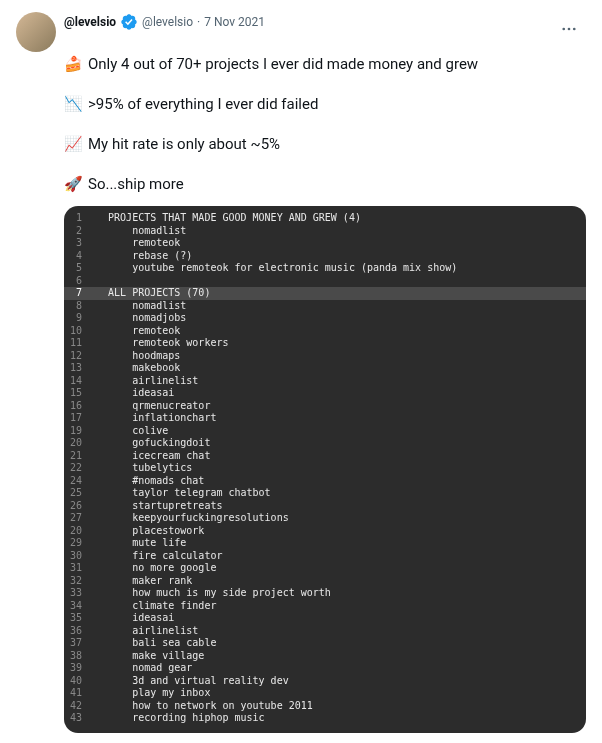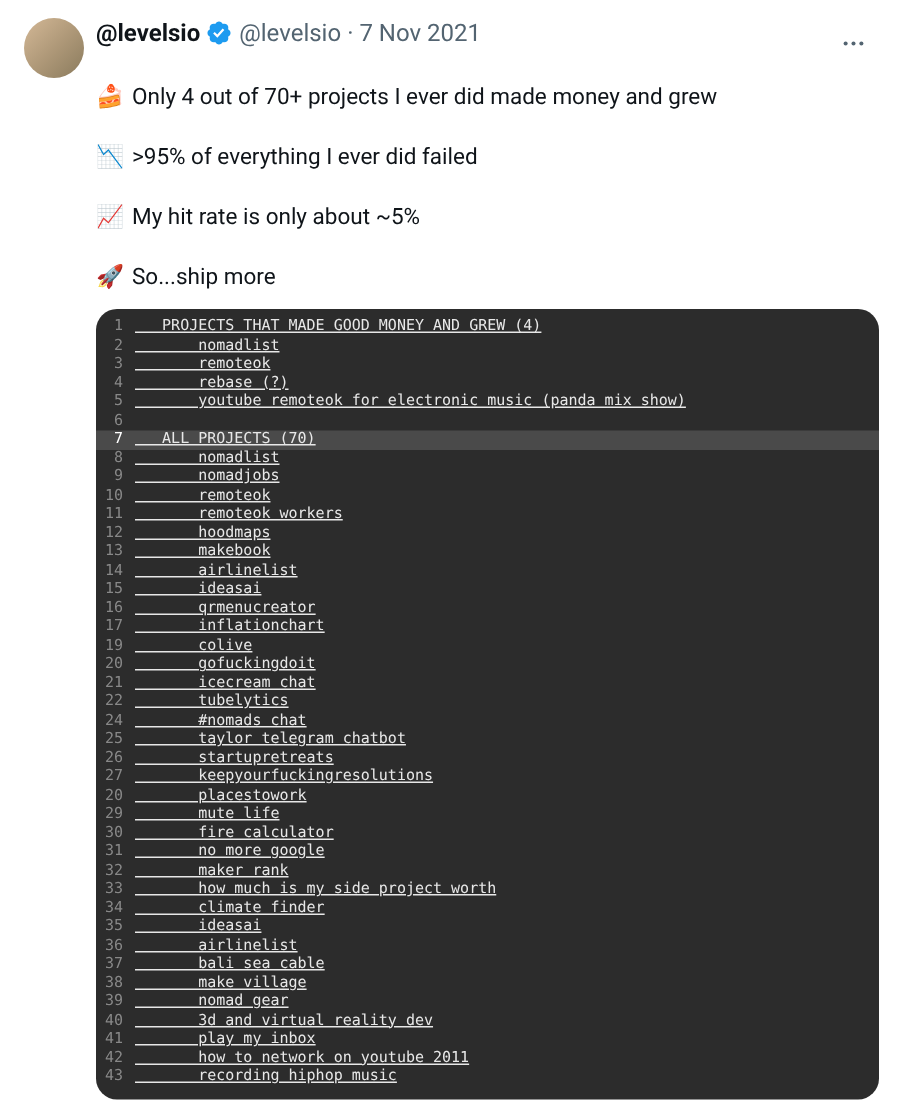--- a/index.html
+++ b/index.html
@@ -1,34 +1,34 @@
 <!DOCTYPE html>
 <html><head>
 <meta charset="utf-8">
 <style>
   * { margin: 0; padding: 0; box-sizing: border-box; }
   body { font-family: -apple-system, BlinkMacSystemFont, "Segoe UI", Roboto, Helvetica, Arial, sans-serif; background: #fff; color: #0f1419; width: 602px; }
   .tweet { padding: 12px 16px 4px; }
   .header { display: flex; align-items: flex-start; gap: 8px; }
   .avatar { width: 40px; height: 40px; border-radius: 50%; background: linear-gradient(135deg, #d4b896, #8a7a5c); flex-shrink: 0; }
-  .header-text { flex: 1; display: flex; flex-wrap: wrap; align-items: center; gap: 4px; font-size: 16px; line-height: 20px; }
+  .header-text { flex: 1; display: flex; flex-wrap: wrap; align-items: center; gap: 4px; font-size: 12px; line-height: 20px; }
   .display-name { font-weight: 700; color: #0f1419; }
   .verified { width: 18px; height: 18px; fill: #1d9bf0; }
   .handle, .dot, .date { color: #536471; font-weight: 400; }
   .more { width: 34px; height: 34px; display: flex; align-items: center; justify-content: center; color: #536471; cursor: pointer; border-radius: 50%; }
   .body { margin-left: 48px; margin-top: 2px; }
   .text-line { font-size: 15px; line-height: 20px; margin-bottom: 20px; display: flex; gap: 6px; }
   .text-line:last-of-type { margin-bottom: 12px; }
   .emoji { display: inline-block; width: 18px; text-align: center; }
   .code-block { background: #2c2c2c; border-radius: 14px; overflow: hidden; font-family: "Consolas", "Monaco", monospace; font-size: 10px; line-height: 12.5px; color: #e8e8e8; padding: 6px 0 8px; margin-bottom: 10px; }
   .code-row { display: flex; }
   .code-row.hl { background: #4a4a4a; }
   .ln { width: 26px; text-align: right; color: #888; padding-right: 8px; flex-shrink: 0; user-select: none; }
   .code-row.hl .ln { color: #fff; }
-  .ct { white-space: pre; flex: 1; text-decoration: underline; }
+  .ct { white-space: pre; flex: 1; }
 </style>
 </head>
 <body>
 
 <div class="tweet">
   <div class="header">
     <div class="avatar"></div>
     <div class="header-text">
       <span class="display-name">@levelsio</span>
       <svg class="verified" viewBox="0 0 24 24">

